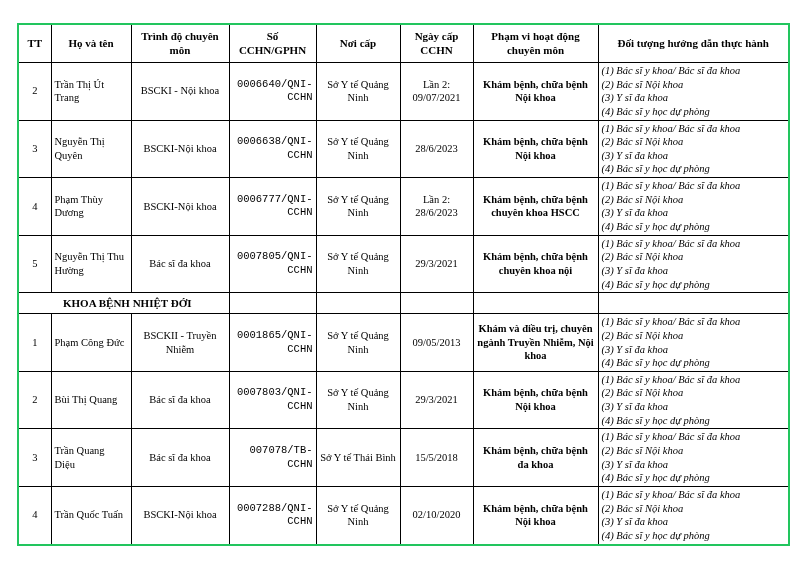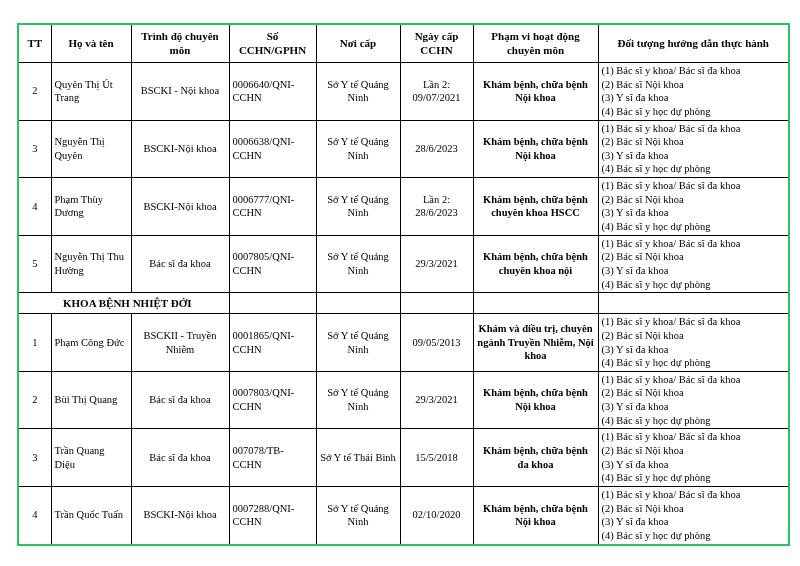--- a/index.html
+++ b/index.html
@@ -41,25 +41,25 @@
   }
   table.doc-table td {
     font-size: 10.5px;
     line-height: 1.3;
     height: 53px;
   }
   
   td.col-1 { text-align: center; }
   td.col-2 { text-align: left; }
   td.col-3 { text-align: center; }
-  td.col-4 { text-align: left; padding: 1px 1px; }
+  td.col-4 { text-align: right; padding: 1px 1px; font-family: Liberation Mono, monospace; }
   td.col-5 { text-align: center; }
   td.col-6 { text-align: center; }
   td.col-7 { text-align: center; font-weight: bold; }
-  td.col-8 { text-align: left; font-size: 10px; line-height: 1.22; }
+  td.col-8 { text-align: left; font-size: 10px; line-height: 1.22; font-style: italic; }
   tr.section-row td {
     height: 18px;
     font-weight: bold;
     font-size: 11px;
     text-align: left;
     padding-left: 44px;
   }
 </style>
 </head>
 <body>
@@ -87,21 +87,21 @@
         <th>Ngày cấp
 CCHN</th>
         <th>Phạm vi hoạt động
 chuyên môn</th>
         <th>Đối tượng hướng dẫn thực hành</th>
       </tr>
     </thead>
     <tbody>
         <tr>
           <td class="col-1">2</td>
-          <td class="col-2">Quyên Thị Út Trang</td>
+          <td class="col-2">Trần Thị Út Trang</td>
           <td class="col-3">BSCKI - Nội khoa</td>
           <td class="col-4">0006640/QNI-CCHN</td>
           <td class="col-5">Sở Y tế Quảng Ninh</td>
           <td class="col-6">Lần 2:
 09/07/2021</td>
           <td class="col-7">Khám bệnh, chữa bệnh Nội khoa</td>
           <td class="col-8">(1) Bác sĩ y khoa/ Bác sĩ đa khoa
 (2) Bác sĩ Nội khoa
 (3) Y sĩ đa khoa
 (4) Bác sĩ y học dự phòng</td>

